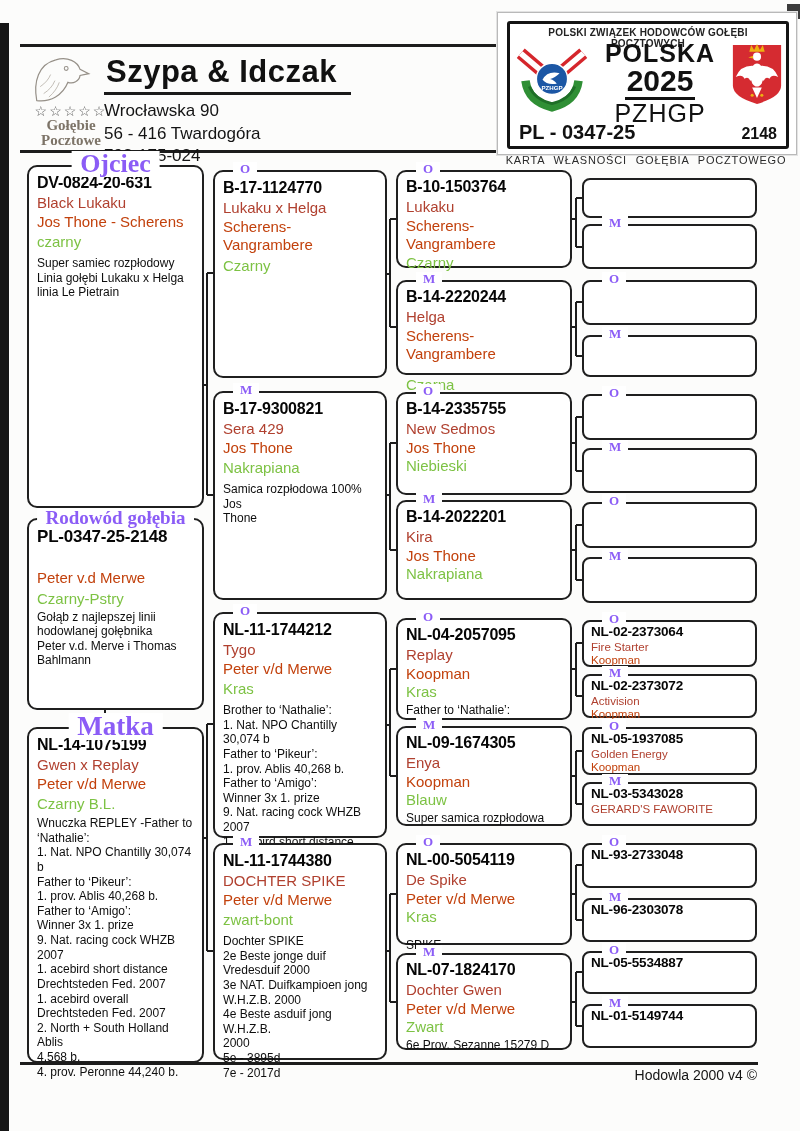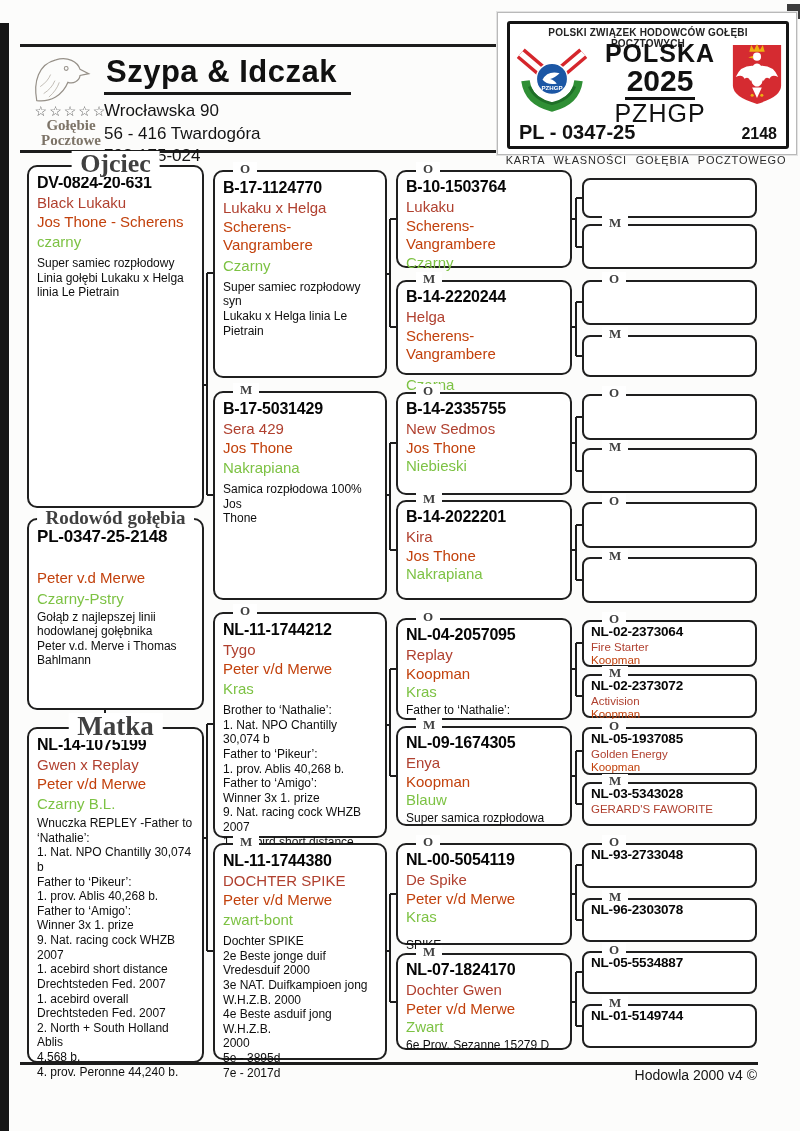--- a/index.html
+++ b/index.html
@@ -32,21 +32,21 @@
   .card-org{font-size:25px;font-weight:500;letter-spacing:1px;line-height:1.05;}
   .card-bottom{position:absolute;bottom:2px;left:9px;right:9px;display:flex;justify-content:space-between;align-items:baseline;}
   .card-series{font-size:20px;font-weight:800;}
   .card-number{font-size:16px;font-weight:800;}
   .card-caption{left:497px;top:154px;width:298px;text-align:center;font-size:11px;letter-spacing:.8px;
                 word-spacing:5px;color:#2a2a2a;white-space:nowrap;}
   
   .pbox{position:absolute;border:2px solid #1f1f1f;border-radius:10px;background:#fff;
         padding:6px 8px 4px;box-sizing:border-box;}
   .lg{position:absolute;top:-10px;left:18px;background:#fff;padding:0 7px;
-      font-family:"Liberation Serif",serif;font-weight:bold;font-size:13px;color:#404040;line-height:1;}
+      font-family:"Liberation Serif",serif;font-weight:bold;font-size:13px;color:#8b5cf6;line-height:1;}
   .lg.title{left:50%;transform:translateX(-50%);top:-16px;font-size:26px;white-space:nowrap;padding:0 9px;}
   .mother .lg.title{font-size:27px;}
   .subject .lg.title{font-size:19px;top:-12px;}
   .ring{font-size:16px;font-weight:bold;color:#060606;line-height:1.3;letter-spacing:-.2px;}
   .subject .ring{font-size:17px;}
   .bname{font-size:15px;line-height:1.25;color:#b0402f;}
   .bstrain{font-size:15px;line-height:1.25;color:#c2410c;}
   .bcolor{font-size:15px;line-height:1.25;color:#7dc244;margin-top:2px;}
   .bnotes{font-size:12px;line-height:1.22;color:#0e0e0e;margin-top:4px;white-space:pre-line;}
   .subject .bstrain{margin-top:21px;}
@@ -190,27 +190,24 @@
 4,568 b.
 4. prov. Peronne 44,240 b.</div>
   </div>
 
   <div class="pbox" style="left:213px;top:170px;width:174px;height:208px">
     <span class="lg">O</span>
     <div class="ring">B-17-1124770</div>
     <div class="bname">Lukaku x Helga</div>
     <div class="bstrain">Scherens-Vangrambere</div>
     <div class="bcolor">Czarny</div>
-    <div class="bnotes">Super samiec rozpłodowy syn
-Lukaku x Helga linia Le
-Pietrain</div>
   </div>
   <div class="pbox" style="left:213px;top:391px;width:174px;height:209px">
     <span class="lg">M</span>
-    <div class="ring">B-17-5031429</div>
+    <div class="ring">B-17-9300821</div>
     <div class="bname">Sera 429</div>
     <div class="bstrain">Jos Thone</div>
     <div class="bcolor">Nakrapiana</div>
     <div class="bnotes">Samica rozpłodowa 100% Jos
 Thone</div>
   </div>
   <div class="pbox" style="left:213px;top:612px;width:174px;height:226px">
     <span class="lg">O</span>
     <div class="ring">NL-11-1744212</div>
     <div class="bname">Tygo</div>

